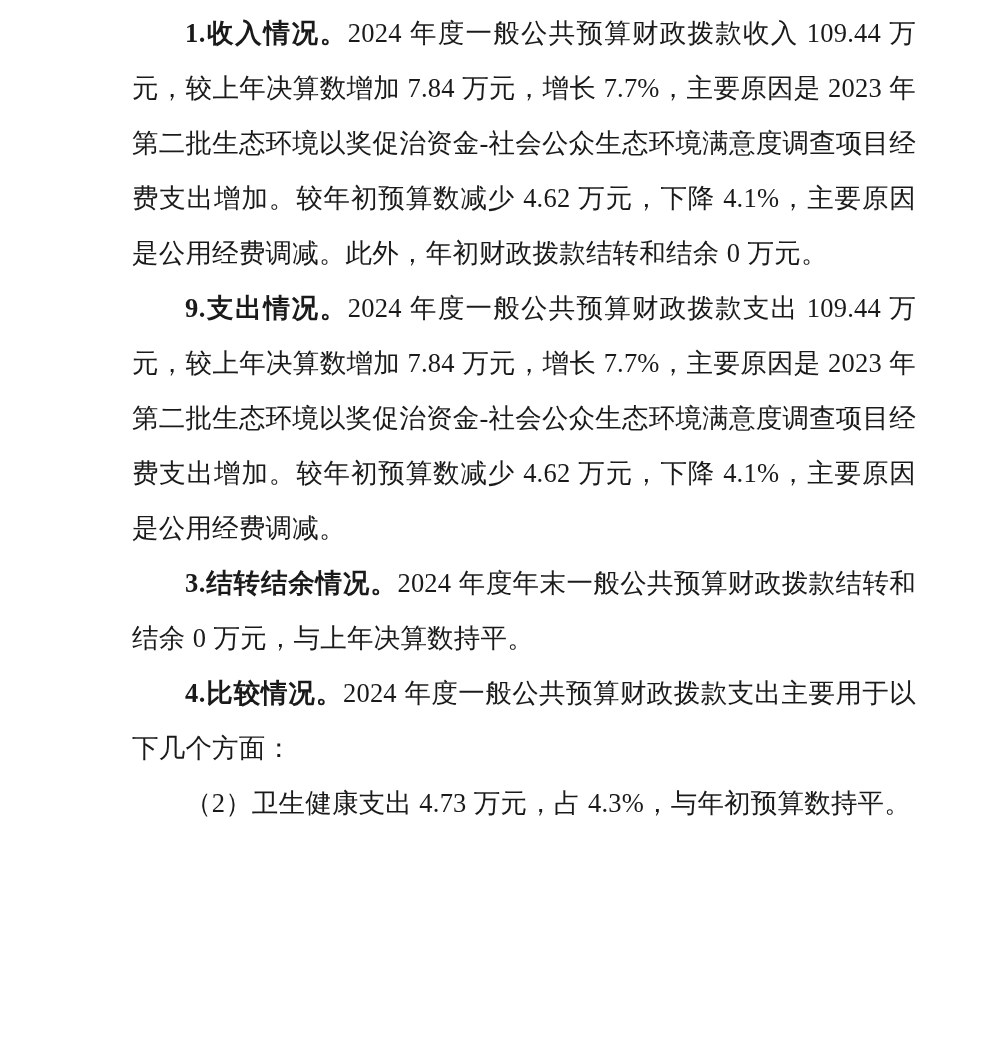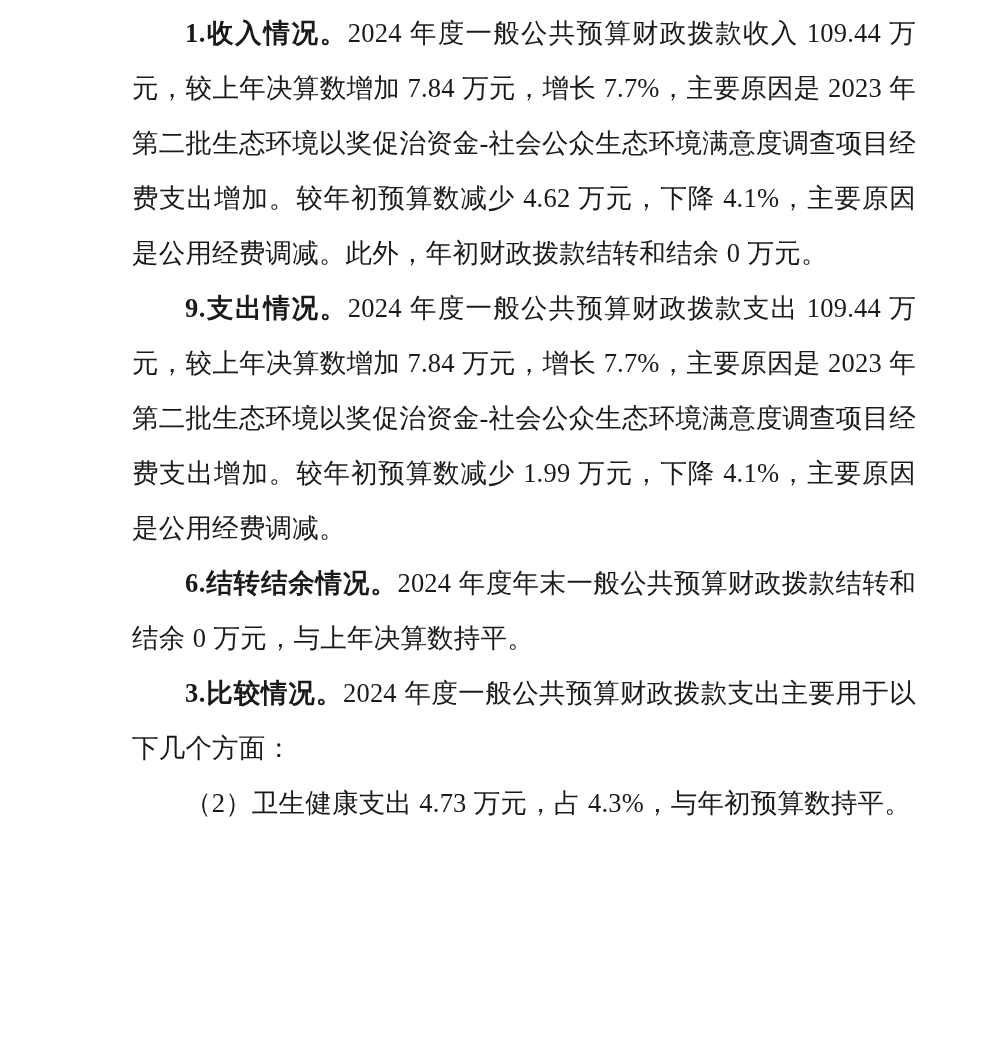--- a/index.html
+++ b/index.html
@@ -37,22 +37,22 @@
     letter-spacing: 0.6px;
   }
 </style>
 </head>
 <body>
 
 <div class="page">
 
   <p class="para"><span class="lead">1.收入情况。</span><span>2024 年度一般公共预算财政拨款收入 109.44 万元，较上年决算数增加 7.84 万元，增长 7.7%，主要原因是 2023 年第二批生态环境以奖促治资金-社会公众生态环境满意度调查项目经费支出增加。较年初预算数减少 4.62 万元，下降 4.1%，主要原因是公用经费调减。此外，年初财政拨款结转和结余 0 万元。</span></p>
 
-  <p class="para"><span class="lead">9.支出情况。</span><span>2024 年度一般公共预算财政拨款支出 109.44 万元，较上年决算数增加 7.84 万元，增长 7.7%，主要原因是 2023 年第二批生态环境以奖促治资金-社会公众生态环境满意度调查项目经费支出增加。较年初预算数减少 1.99 万元，下降 4.1%，主要原因是公用经费调减。</span></p>
+  <p class="para"><span class="lead">9.支出情况。</span><span>2024 年度一般公共预算财政拨款支出 109.44 万元，较上年决算数增加 7.84 万元，增长 7.7%，主要原因是 2023 年第二批生态环境以奖促治资金-社会公众生态环境满意度调查项目经费支出增加。较年初预算数减少 4.62 万元，下降 4.1%，主要原因是公用经费调减。</span></p>
 
-  <p class="para"><span class="lead">6.结转结余情况。</span><span>2024 年度年末一般公共预算财政拨款结转和结余 0 万元，与上年决算数持平。</span></p>
+  <p class="para"><span class="lead">3.结转结余情况。</span><span>2024 年度年末一般公共预算财政拨款结转和结余 0 万元，与上年决算数持平。</span></p>
 
-  <p class="para"><span class="lead">3.比较情况。</span><span>2024 年度一般公共预算财政拨款支出主要用于以下几个方面：</span></p>
+  <p class="para"><span class="lead">4.比较情况。</span><span>2024 年度一般公共预算财政拨款支出主要用于以下几个方面：</span></p>
 
 
   <p class="para"><span>（2）卫生健康支出 4.73 万元，占 4.3%，与年初预算数持平。</span></p>
 
 </div>
 
 </body></html>

